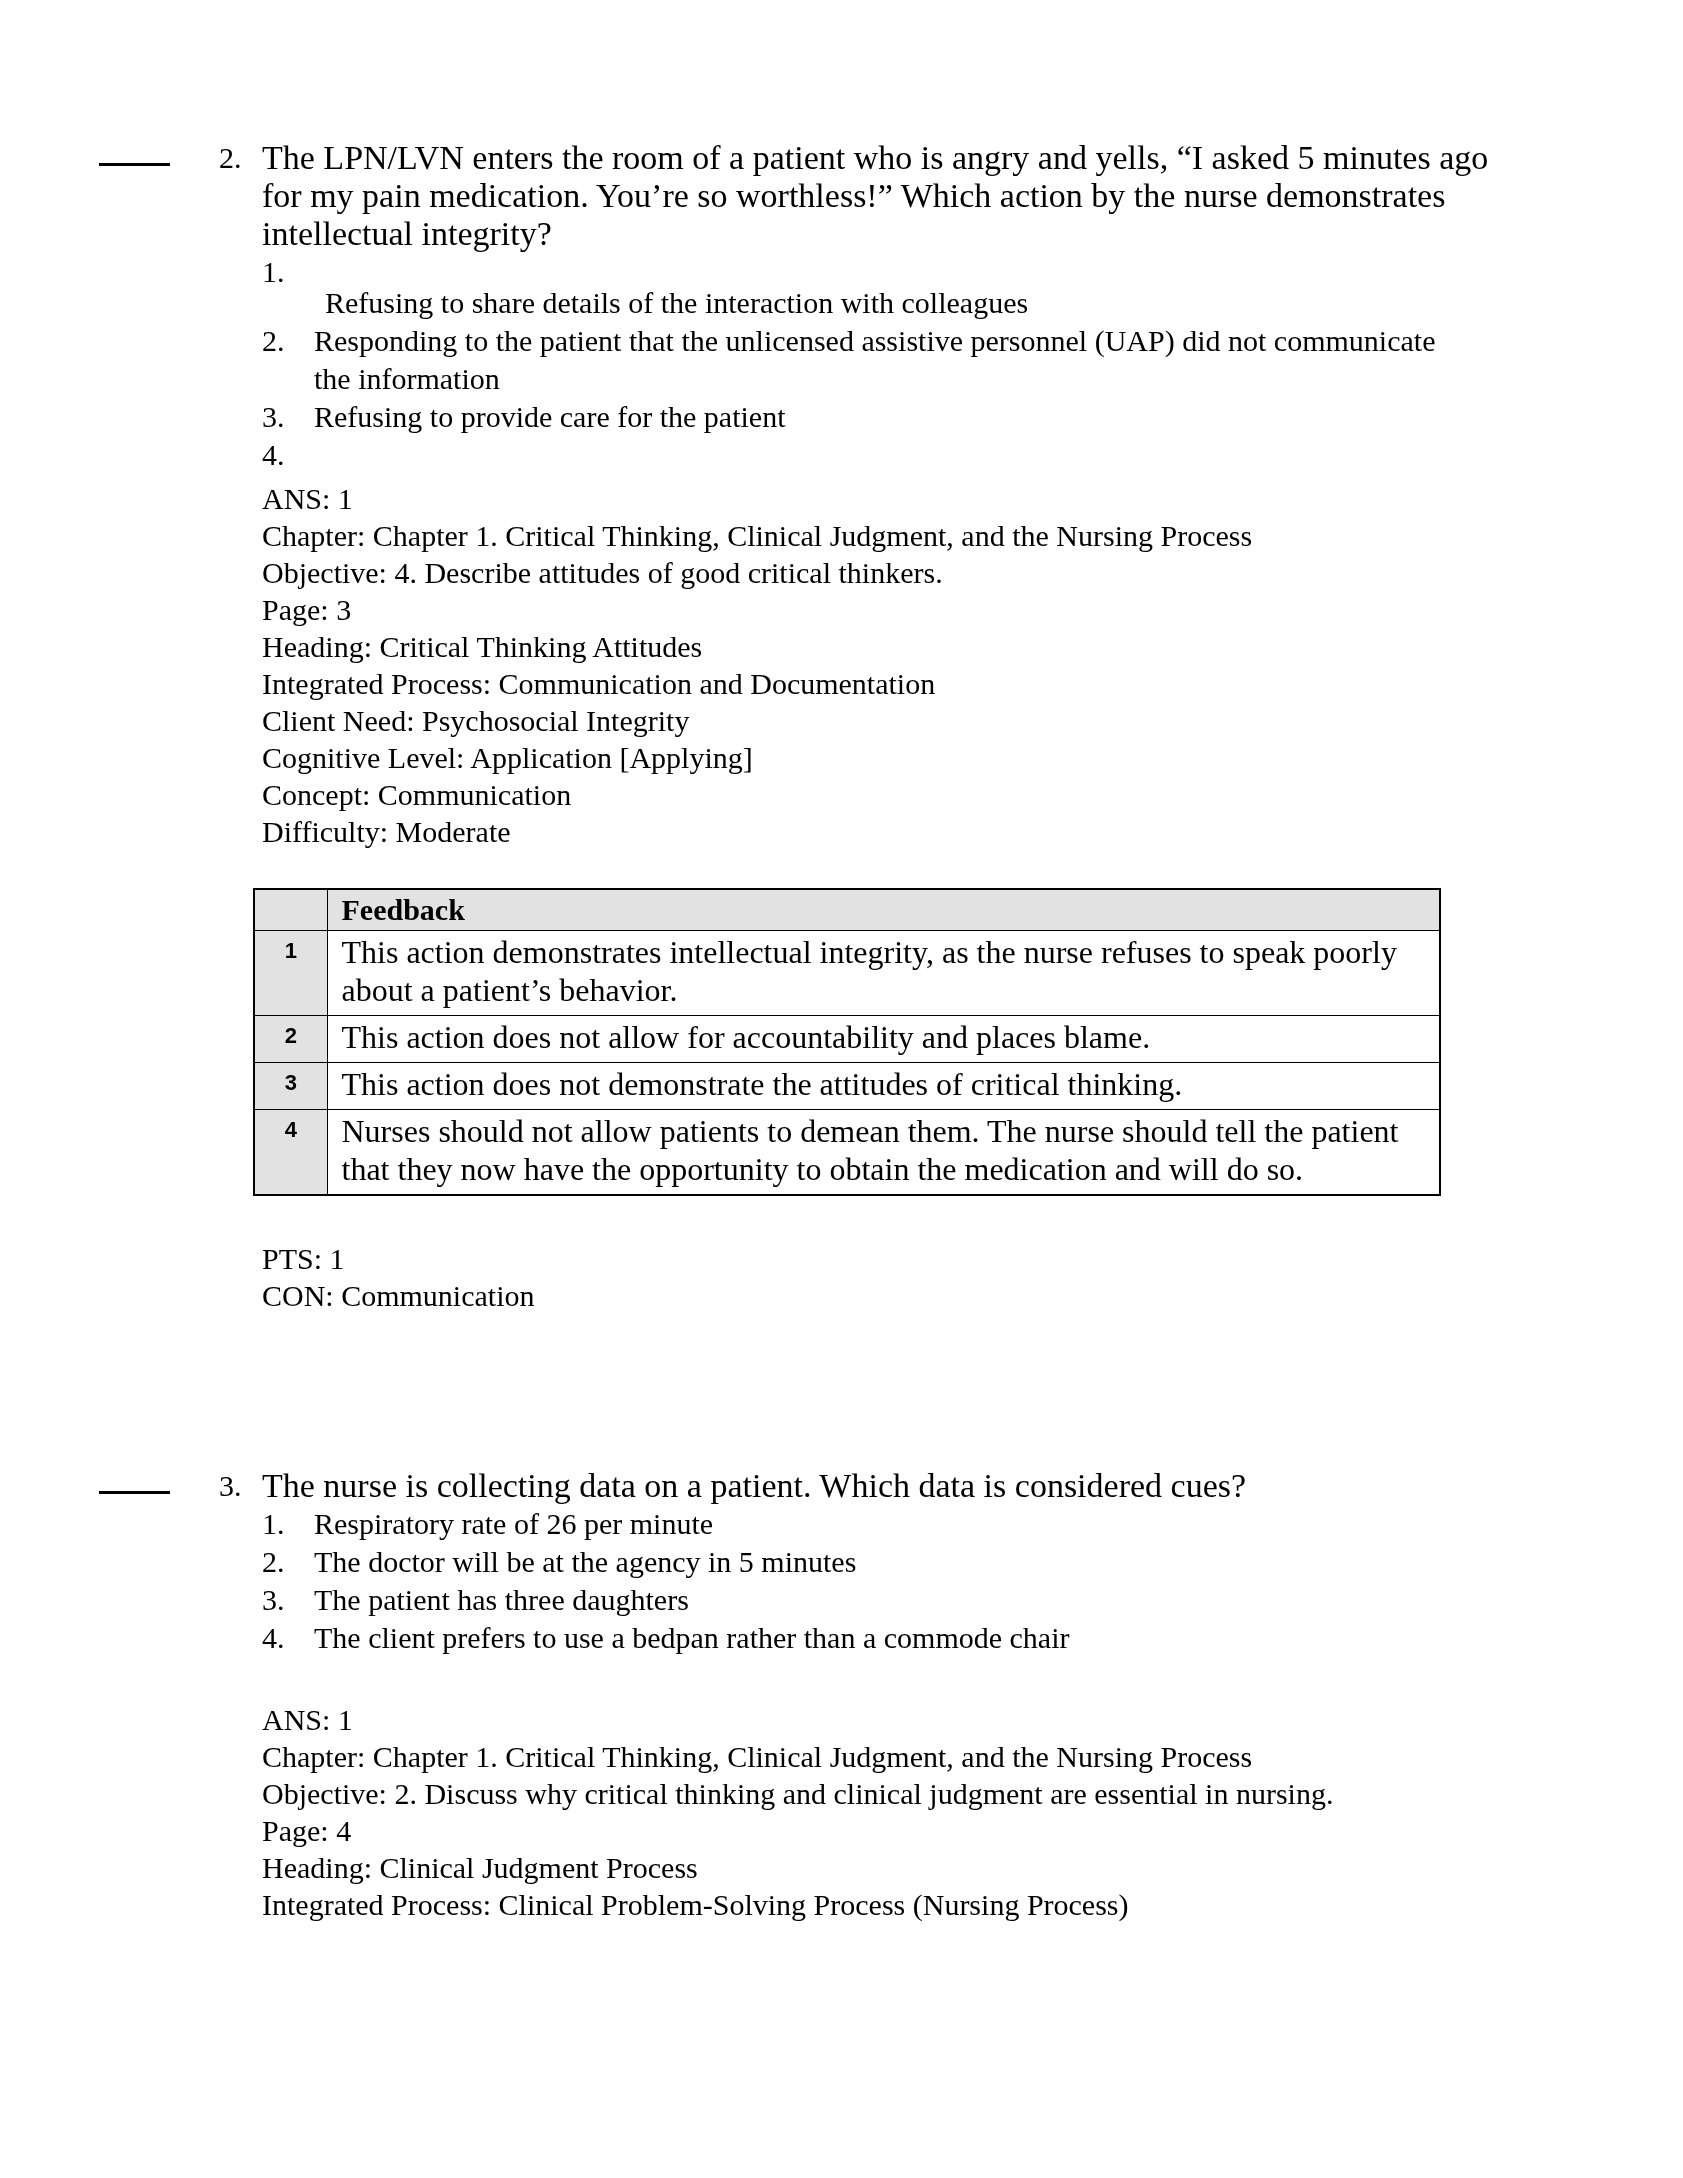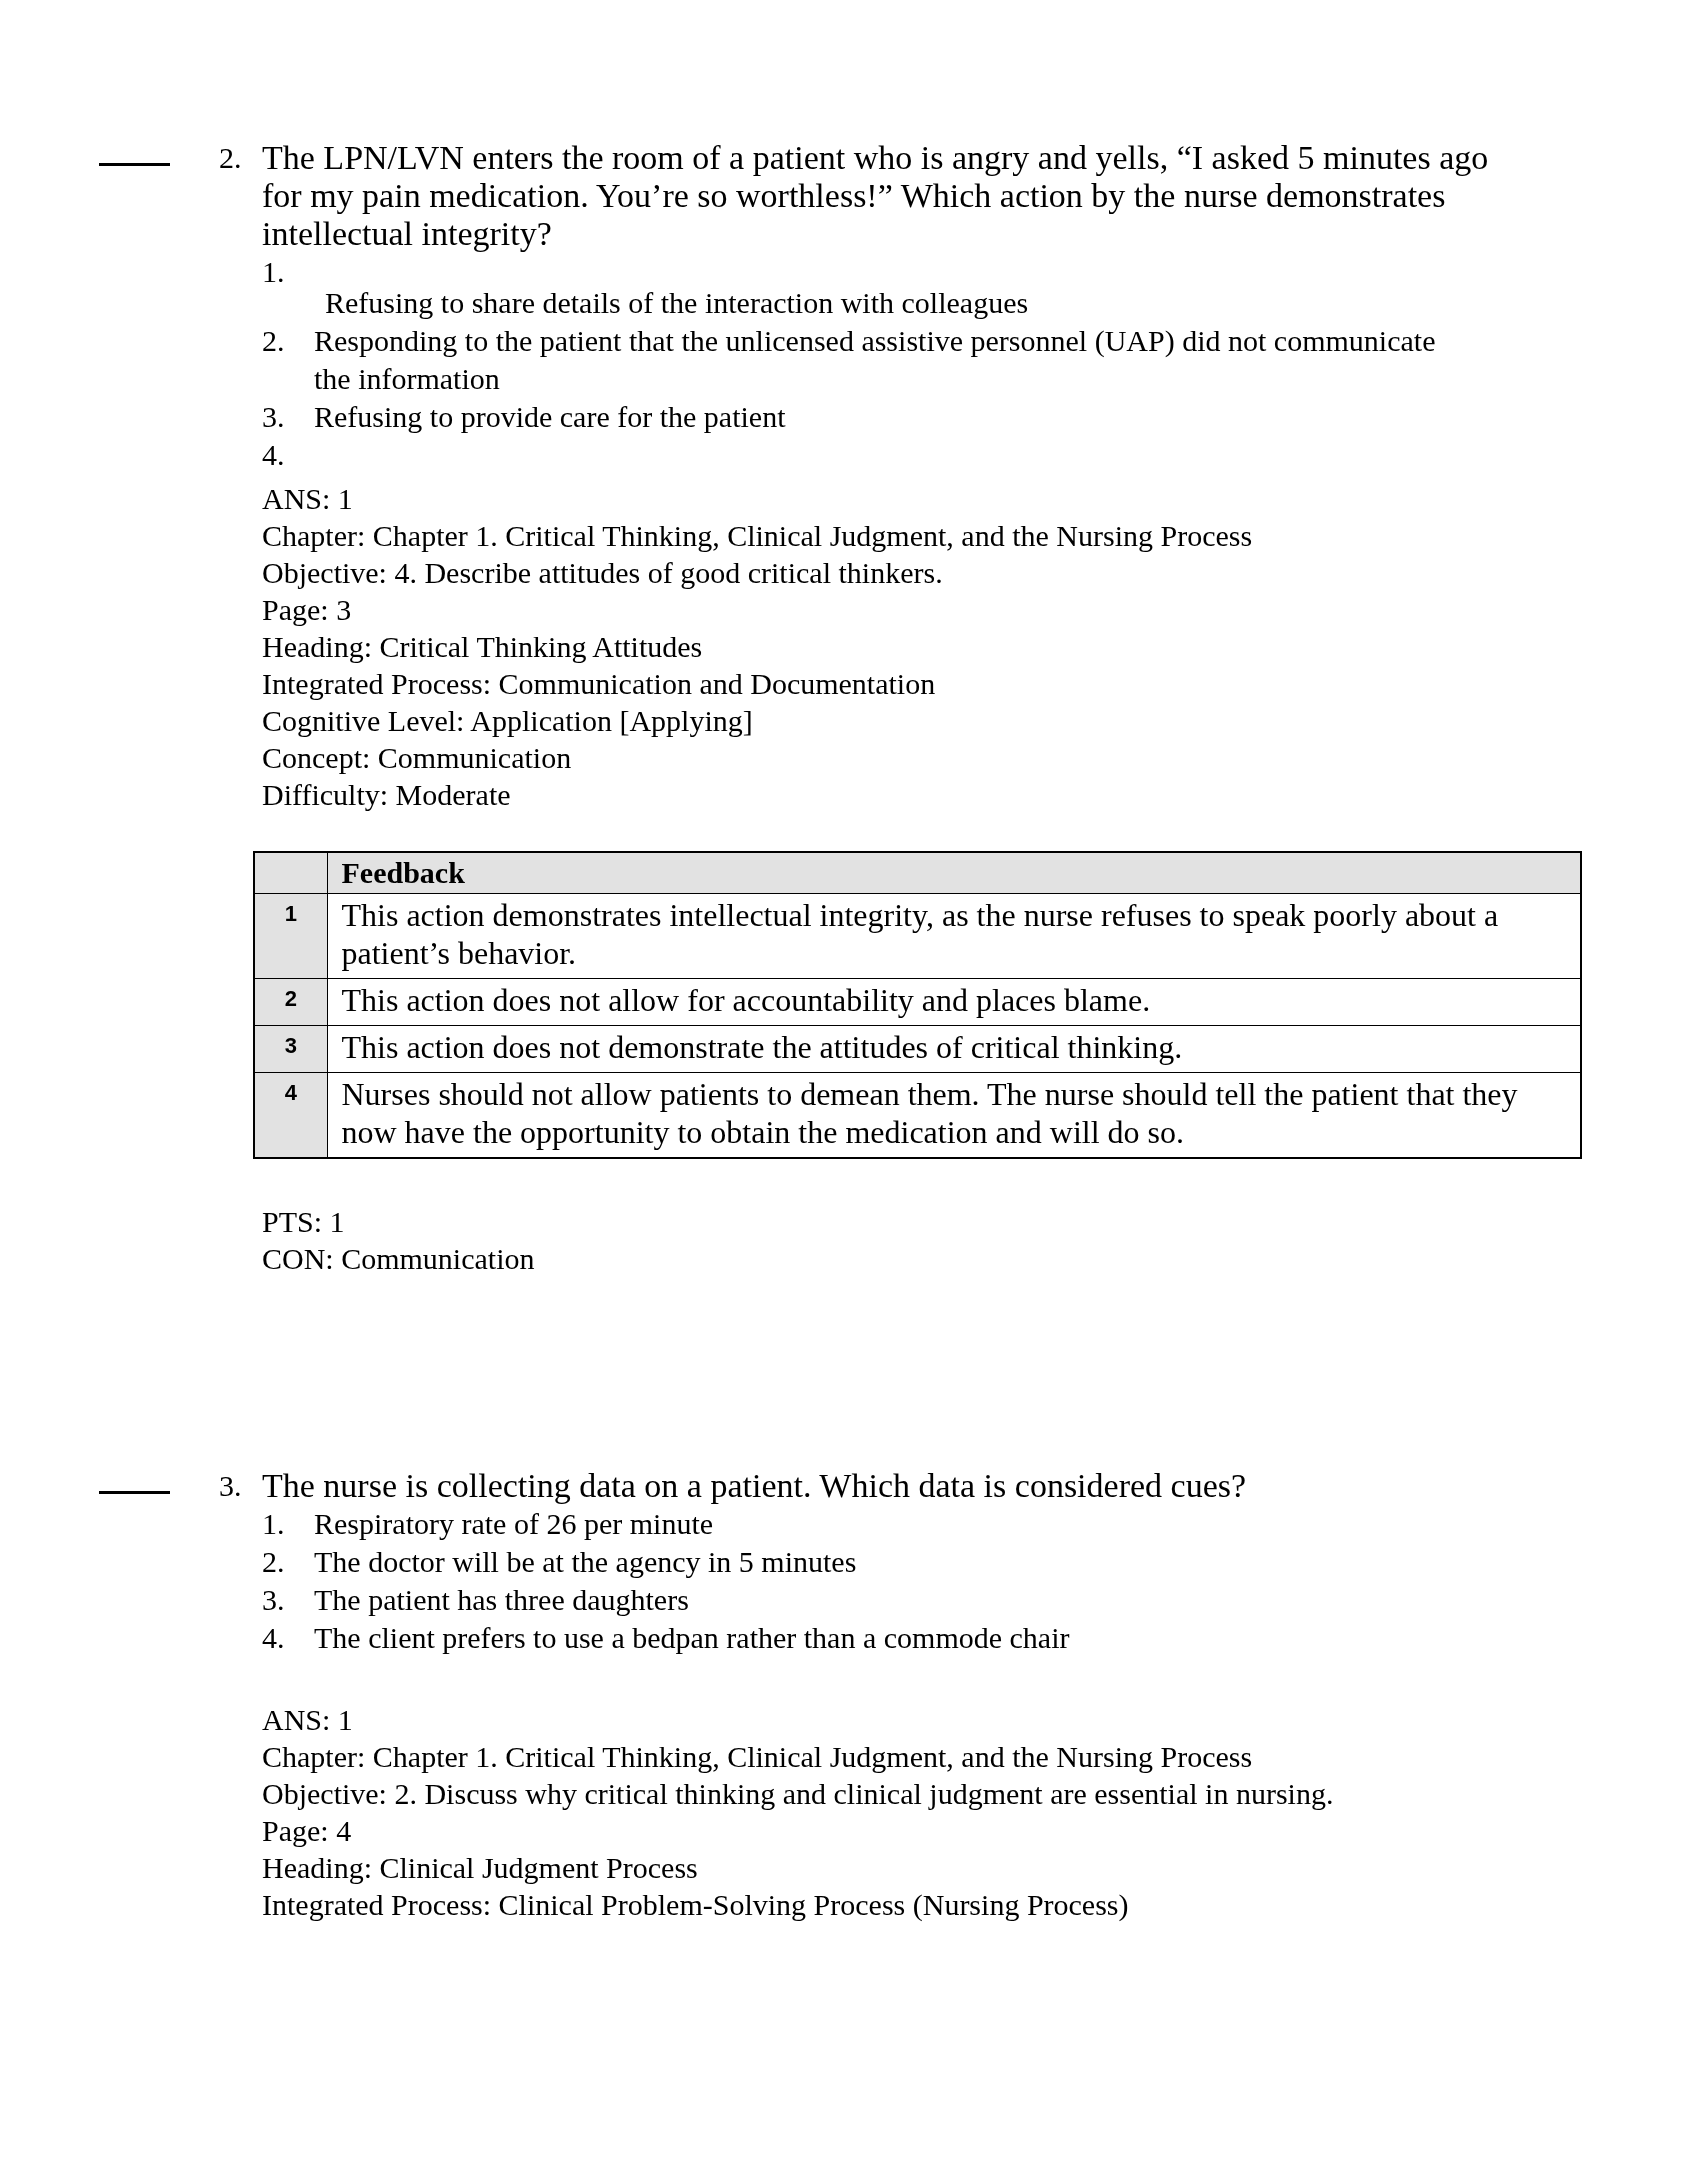--- a/index.html
+++ b/index.html
@@ -104,21 +104,21 @@
 
   .spacer-sm { height: 38px; }
   .spacer-md { height: 44px; }
 
   
   .fb-wrap {
     margin-left: 253px;
   }
   table.feedback {
     border-collapse: collapse;
-    width: 1329px;
+    width: 1188px;
     table-layout: fixed;
     border: 2.5px solid #000;
   }
   table.feedback td, table.feedback th {
     border: 1.5px solid #000;
     padding: 0;
     vertical-align: top;
   }
   table.feedback col.c-num { width: 73px; }
 
@@ -180,20 +180,21 @@
 
     <div class="spacer-md"></div>
 
     <div class="meta">
       <div class="meta-line">ANS: 1</div>
       <div class="meta-line">Chapter: Chapter 1. Critical Thinking, Clinical Judgment, and the Nursing Process</div>
       <div class="meta-line">Objective: 4. Describe attitudes of good critical thinkers.</div>
       <div class="meta-line">Page: 3</div>
       <div class="meta-line">Heading: Critical Thinking Attitudes</div>
       <div class="meta-line">Integrated Process: Communication and Documentation</div>
+      <div class="meta-line">Client Need: Psychosocial Integrity</div>
       <div class="meta-line">Cognitive Level: Application [Applying]</div>
       <div class="meta-line">Concept: Communication</div>
       <div class="meta-line">Difficulty: Moderate</div>
     </div>
 
     <div class="spacer-sm"></div>
 
     <div class="fb-wrap">
       <table class="feedback">
         <colgroup>

